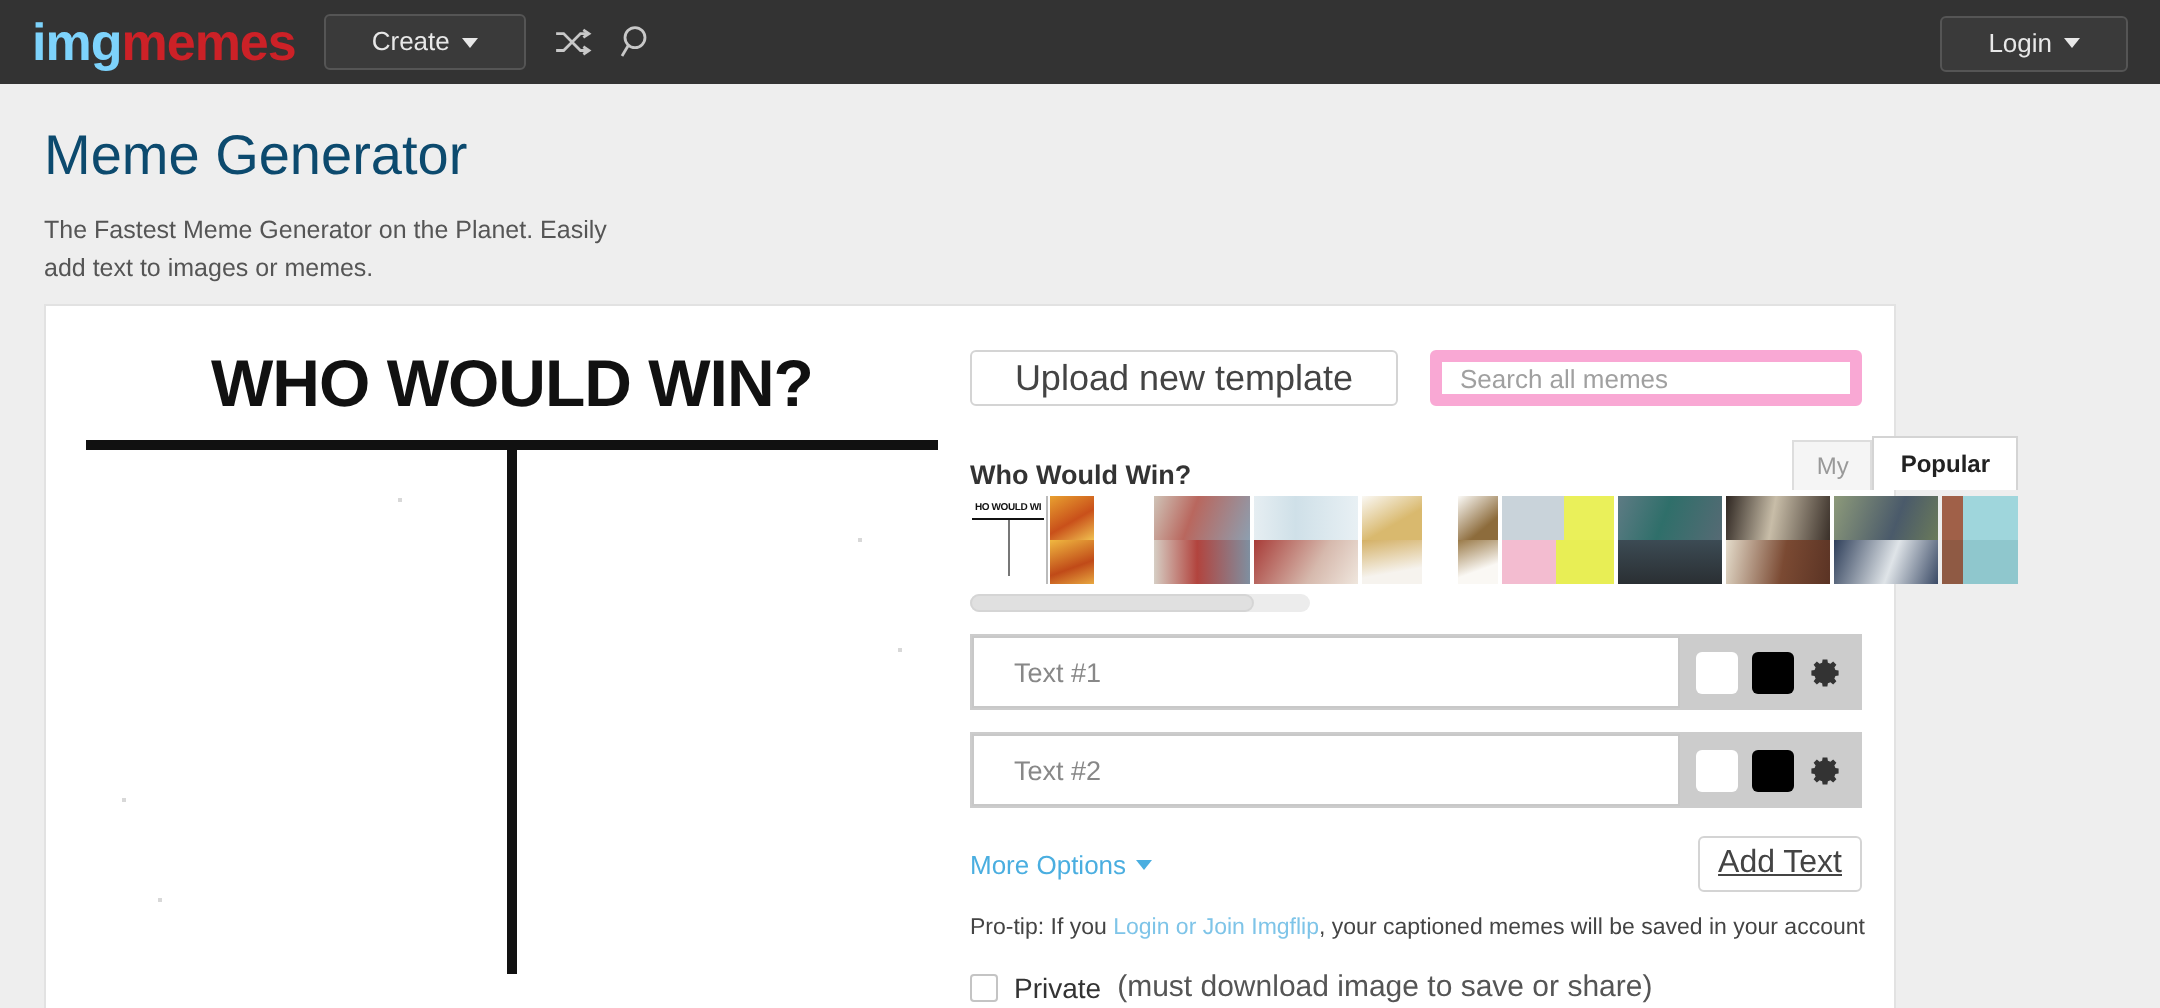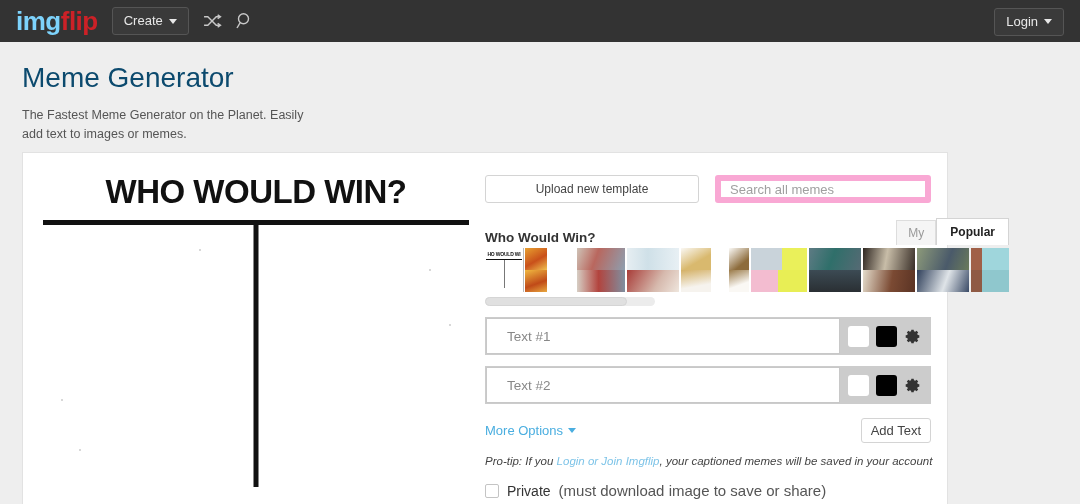--- a/index.html
+++ b/index.html
@@ -30,21 +30,21 @@
   }
   .logo .img-part { color: #7dd3fc; }
   .logo .flip-part { color: #cc2127; }
 
   .nav-btn {
     background: #3a3a3a;
     border: 1px solid #555555;
     border-radius: 3px;
     color: #e8e8e8;
     font-size: 13px;
-    padding: 5px 11px;
+    padding: 5px 23px;
     display: inline-flex;
     align-items: center;
     gap: 6px;
     cursor: pointer;
     line-height: 1.2;
   }
   .caret {
     width: 0; height: 0;
     border-left: 4px solid transparent;
     border-right: 4px solid transparent;
@@ -165,21 +165,21 @@
   .row-top {
     display: flex;
     gap: 16px;
   }
   .upload-btn {
     width: 214px;
     height: 28px;
     border: 1px solid #d4d4d4;
     background: #ffffff;
     border-radius: 3px;
-    font-size: 12px;
+    font-size: 18px;
     color: #444444;
     cursor: pointer;
     line-height: 1;
   }
   .search-box {
     width: 216px;
     height: 28px;
     border: 6px solid #f9a8d4;
     border-radius: 3px;
     background: #ffffff;
@@ -327,31 +327,31 @@
   .caret-blue {
     width: 0; height: 0;
     border-left: 4px solid transparent;
     border-right: 4px solid transparent;
     border-top: 5px solid #4aaee0;
   }
   .addtext-btn {
     border: 1px solid #d4d4d4;
     background: #ffffff;
     border-radius: 3px;
-    font-size: 13px;
+    font-size: 16px;
     color: #444444;
     padding: 5px 9px;
     cursor: pointer;
     line-height: 1;
+    text-decoration: underline;
   }
 
   .protip {
     margin-top: 12px;
     font-size: 11.5px;
-    font-style: italic;
     color: #444444;
   }
   .protip a { color: #7ec4e8; text-decoration: none; cursor: pointer; }
 
   .check-row {
     display: flex;
     align-items: center;
     gap: 8px;
     margin-top: 15px;
   }
@@ -364,21 +364,21 @@
     flex: 0 0 auto;
   }
   .chk-label { font-size: 14px; color: #333333; }
   .chk-note { font-size: 15px; color: #555555; }
 </style>
 </head>
 <body>
 
 <div class="navbar">
   <div class="logo">
-    <span class="img-part">img</span><span class="flip-part">flip</span>
+    <span class="img-part">img</span><span class="flip-part">memes</span>
   </div>
 
   <div class="nav-btn">
     <span>Create</span>
     <span class="caret"></span>
   </div>
 
   <span class="nav-icon">
     <svg width="19" height="15" viewBox="0 0 20 16" fill="none" stroke="#c8c8c8" stroke-width="1.5">
       <path d="M1 3 H5 L14 12 H18"></path>

